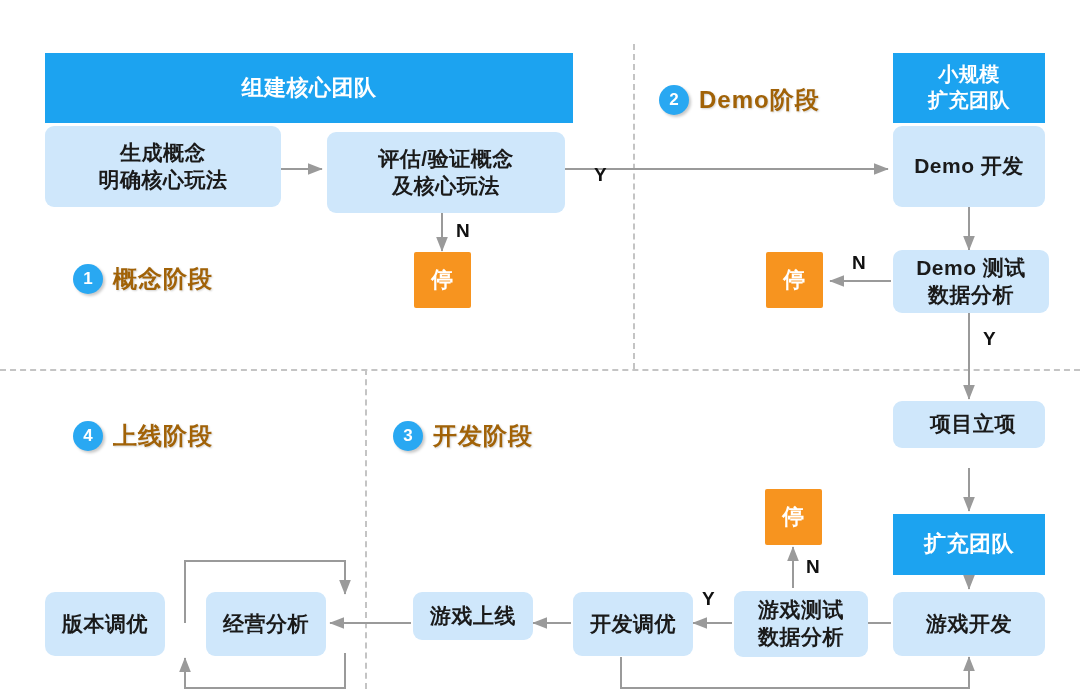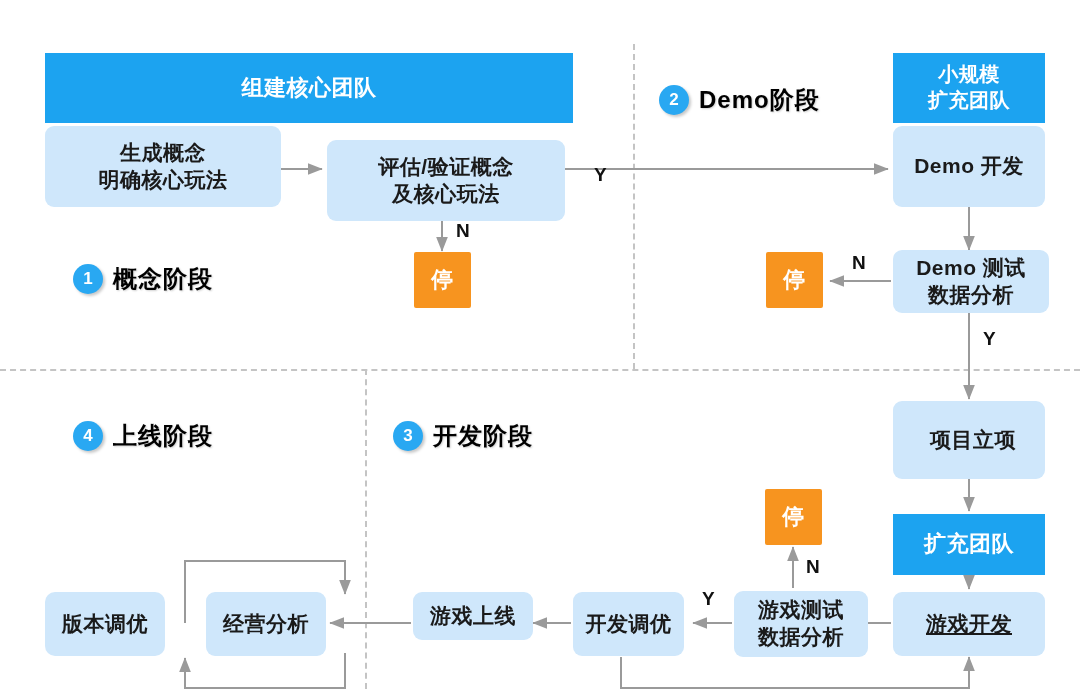--- a/index.html
+++ b/index.html
@@ -83,21 +83,21 @@
     font-size: 17px;
     font-weight: bold;
     display: flex;
     align-items: center;
     justify-content: center;
     box-shadow: 2px 2px 3px rgba(0,0,0,0.22);
   }
   .stage .stage-text {
     font-size: 24px;
     font-weight: bold;
-    color: #000000;
+    color: #a16207;
     letter-spacing: 1px;
     text-shadow: 1px 1px 2px rgba(0,0,0,0.18);
   }
   
   .edge-label {
     position: absolute;
     font-size: 19px;
     font-weight: bold;
     color: #111111;
     line-height: 1;
@@ -161,47 +161,47 @@
 
       <path d="M621,621 L621,652 L969,652 L969,621"></path>
     </g>
   </svg>
 
   <div class="node header" style="left:45px; top:17px; width:528px; height:70px;">组建核心团队</div>
 
   <div class="node step" style="left:45px; top:90px; width:236px; height:81px;">生成概念
 明确核心玩法</div>
 
-  <div class="node step" style="left:327px; top:104px; width:238px; height:81px;">评估/验证概念
+  <div class="node step" style="left:327px; top:96px; width:238px; height:81px;">评估/验证概念
 及核心玩法</div>
 
   <div class="node stop" style="left:414px; top:216px; width:57px; height:56px;">停</div>
 
   <div class="node header small" style="left:893px; top:17px; width:152px; height:70px;">小规模
 扩充团队</div>
 
   <div class="node step" style="left:893px; top:90px; width:152px; height:81px;">Demo 开发</div>
 
   <div class="node step" style="left:893px; top:214px; width:156px; height:63px;">Demo 测试
 数据分析</div>
 
   <div class="node stop" style="left:766px; top:216px; width:57px; height:56px;">停</div>
 
-  <div class="node step" style="left:893px; top:365px; width:152px; height:78px;padding-left:8px;">项目立项</div>
+  <div class="node step" style="left:893px; top:365px; width:152px; height:47px;padding-left:8px;">项目立项</div>
 
   <div class="node header" style="left:893px; top:478px; width:152px; height:61px;">扩充团队</div>
 
-  <div class="node step" style="left:893px; top:556px; width:152px; height:64px;text-decoration:underline;">游戏开发</div>
+  <div class="node step" style="left:893px; top:556px; width:152px; height:64px;">游戏开发</div>
 
   <div class="node step" style="left:734px; top:555px; width:134px; height:66px;">游戏测试
 数据分析</div>
 
   <div class="node stop" style="left:765px; top:453px; width:57px; height:56px;">停</div>
 
-  <div class="node step" style="left:573px; top:556px; width:111px; height:64px;">开发调优</div>
+  <div class="node step" style="left:573px; top:556px; width:120px; height:64px;">开发调优</div>
 
   <div class="node step" style="left:413px; top:556px; width:120px; height:48px;">游戏上线</div>
 
   <div class="node step" style="left:206px; top:556px; width:120px; height:64px;">经营分析</div>
 
   <div class="node step" style="left:45px; top:556px; width:120px; height:64px;border-radius:10px;">版本调优</div>
 
   <div class="stage" style="left:73px; top:227px;">
     <div class="badge">1</div>
     <div class="stage-text">概念阶段</div>

